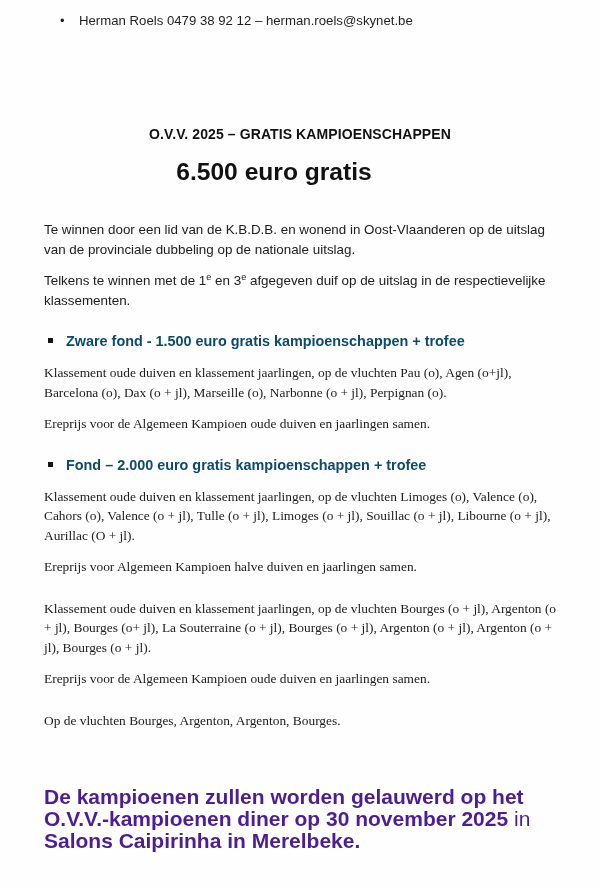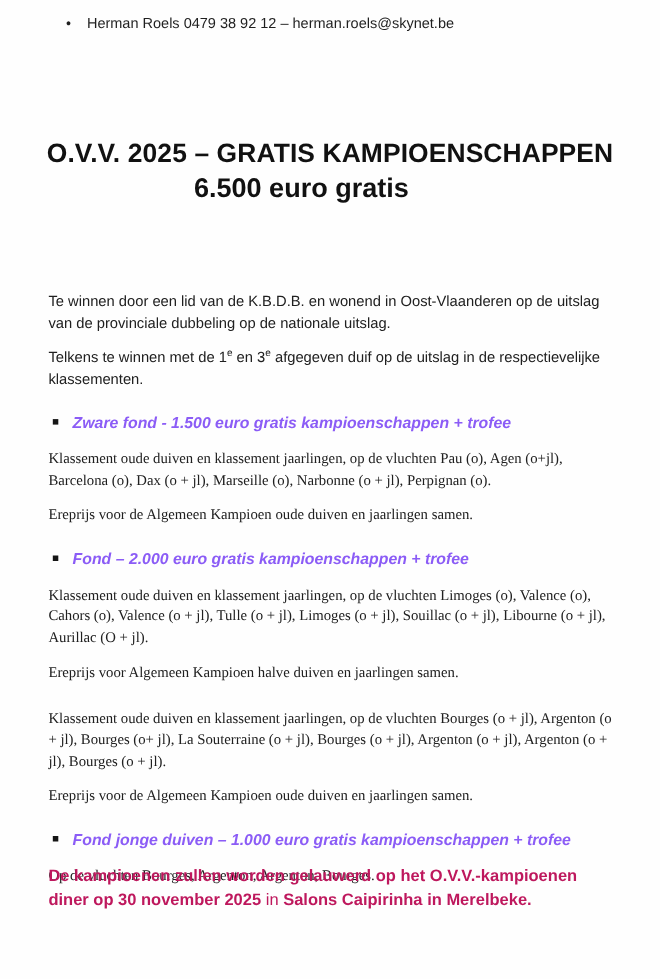--- a/index.html
+++ b/index.html
@@ -48,21 +48,21 @@
     white-space: nowrap;
   }
 
   
   .title-main {
     position: absolute;
     left: 0;
     top: 126px;
     width: 600px;
     text-align: center;
-    font-size: 24px;
+    font-size: 14px;
     font-weight: bold;
     letter-spacing: 0.1px;
     color: #111111;
   }
   .title-sub {
     position: absolute;
     left: 0;
     top: 158px;
     width: 548px;
     text-align: center;
@@ -70,21 +70,20 @@
     font-weight: bold;
     color: #111111;
   }
 
   
   .body-block {
     position: absolute;
     left: 44px;
     top: 220px;
     width: 516px;
-    margin-top: 44px;
   }
   p.para {
     margin: 0 0 12px 0;
     font-size: 13.4px;
     line-height: 19.5px;
     color: #202020;
   }
   p.para.tight {
     margin-bottom: 11px;
   }
@@ -117,42 +116,41 @@
   .section-heading .sq-bullet i {
     display: inline-block;
     width: 5px;
     height: 5px;
     background: #151515;
   }
   .section-heading .heading-text {
     flex: 1 1 auto;
     font-size: 14.4px;
     font-weight: bold;
-    font-style: italic;
     line-height: 19px;
-    color: #8b5cf6;
+    color: #0c4a6e;
   }
   .section p.para {
     margin-bottom: 12px;
     font-family: Liberation Serif, serif;
   }
   .section p.para:last-child {
     margin-bottom: 0;
   }
 
   
   .closing {
     position: absolute;
     left: 44px;
     top: 786px;
     width: 516px;
-    font-size: 15px;
+    font-size: 21px;
     font-weight: bold;
     line-height: 22px;
-    color: #be185d;
+    color: #4c1d95;
   }
   .closing .reg {
     font-weight: normal;
   }
 </style>
 </head>
 <body>
 
 <div class="page">
 
@@ -187,24 +185,20 @@
       <p class="para">Klassement oude duiven en klassement jaarlingen, op de vluchten Limoges (o), Valence (o), Cahors (o), Valence (o + jl), Tulle (o + jl), Limoges (o + jl), Souillac (o + jl), Libourne (o + jl), Aurillac (O + jl).</p>
       <p class="para">Ereprijs voor Algemeen Kampioen halve duiven en jaarlingen samen.</p>
     </div>
 
     <div class="section">
       <p class="para">Klassement oude duiven en klassement jaarlingen, op de vluchten Bourges (o + jl), Argenton (o + jl), Bourges (o+ jl), La Souterraine (o + jl), Bourges (o + jl), Argenton (o + jl), Argenton (o + jl), Bourges (o + jl).</p>
       <p class="para">Ereprijs voor de Algemeen Kampioen oude duiven en jaarlingen samen.</p>
     </div>
 
     <div class="section">
-      <div class="section-heading">
-        <span class="sq-bullet"><i></i></span>
-        <span class="heading-text">Fond jonge duiven – 1.000 euro gratis kampioenschappen + trofee</span>
-      </div>
       <p class="para">Op de vluchten Bourges, Argenton, Argenton, Bourges.</p>
     </div>
 
   </div>
 
   <div class="closing"><span>De kampioenen zullen worden gelauwerd op het O.V.V.-kampioenen diner op 30 november 2025</span><span class="reg"> in </span><span>Salons Caipirinha in Merelbeke.</span></div>
 
 </div>
 
 </body></html>

